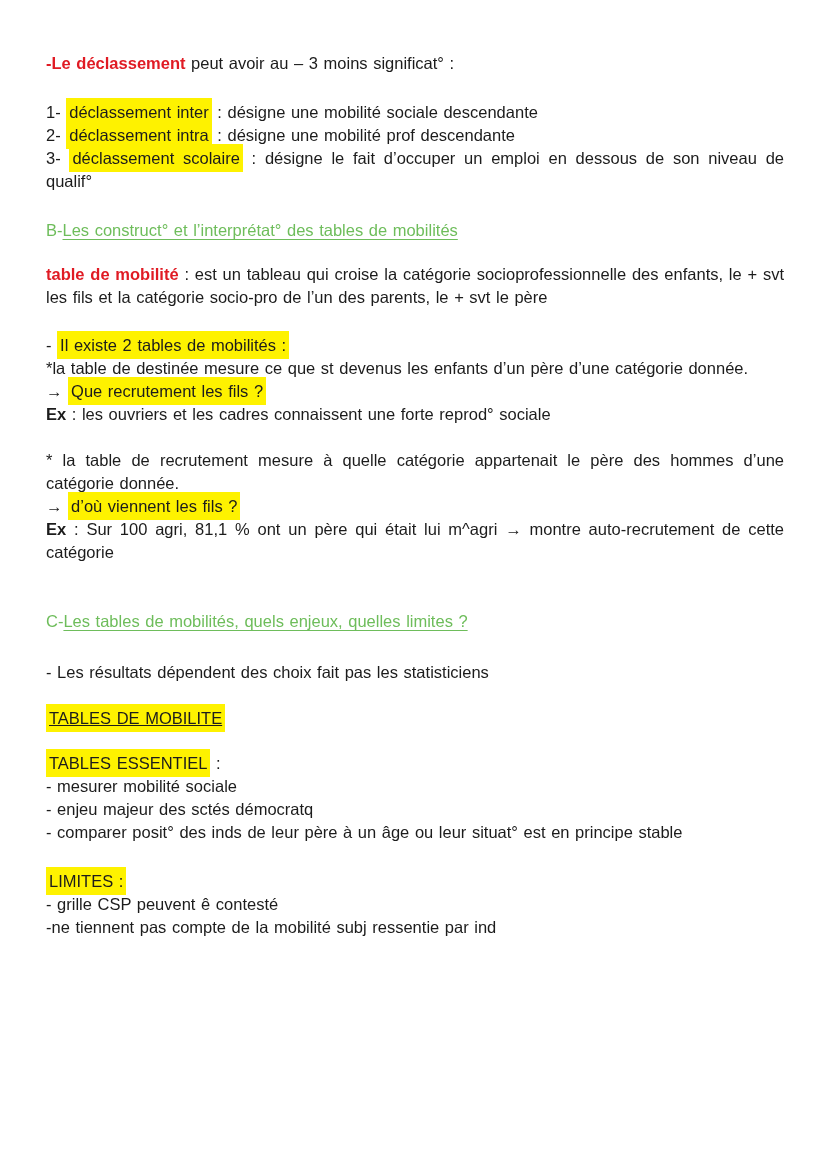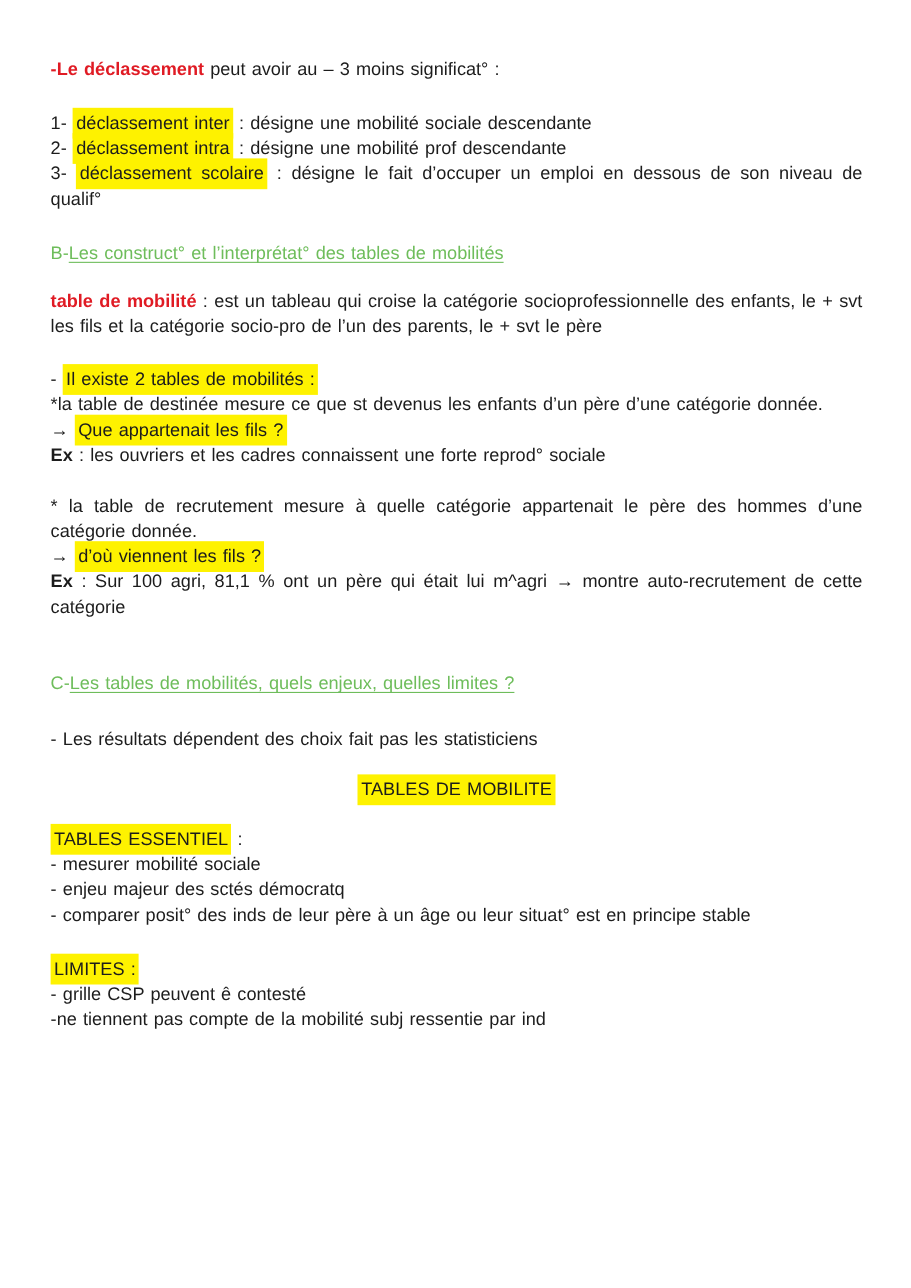--- a/index.html
+++ b/index.html
@@ -16,21 +16,21 @@
     padding:52px 44px 0 46px;
     background:#ffffff;
     font-family:"Liberation Sans","DejaVu Sans",sans-serif;
     font-size:16.5px;
     line-height:23px;
     color:var(--text);
     word-spacing:1px;
     overflow:hidden;
   }
   p{margin:0;text-align:justify;}
-  .center{text-align:center;}
+  .center{text-decoration:underline;}
   .red{color:var(--red);font-weight:bold;}
   .b{font-weight:bold;}
   .hl{background:var(--yellow);padding:5px 3px;box-decoration-break:clone;-webkit-box-decoration-break:clone;}
   .heading{color:var(--green);text-align:left;}
   .heading .u{text-decoration:underline;text-underline-offset:3px;}
   .mt-list{margin-top:26px;}
   .mt-hb{margin-top:26px;margin-bottom:21px;}
   .mt-group{margin-top:25px;}
   .mt-group2{margin-top:23px;}
   .mt-hc{margin-top:46px;margin-bottom:28px;}
@@ -52,21 +52,21 @@
     <p><span>3- </span><span class="hl">déclassement scolaire</span><span> : désigne le fait d’occuper un emploi en dessous de son niveau de qualif°</span></p>
   </div>
 
   <p class="heading mt-hb"><span>B-</span><span class="u">Les construct° et l’interprétat° des tables de mobilités</span></p>
 
   <p><span class="red">table de mobilité</span><span> : est un tableau qui croise la catégorie socioprofessionnelle des enfants, le + svt les fils et la catégorie socio-pro de l’un des parents, le + svt le père</span></p>
 
   <div class="mt-group">
     <p><span>- </span><span class="hl">Il existe 2 tables de mobilités :</span></p>
     <p>*la table de destinée mesure ce que st devenus les enfants d’un père d’une catégorie donnée.</p>
-    <p><span>→ </span><span class="hl">Que appartenait les fils ?</span></p>
+    <p><span>→ </span><span class="hl">Que recrutement les fils ?</span></p>
     <p><span class="b">Ex</span><span> : les ouvriers et les cadres connaissent une forte reprod° sociale</span></p>
   </div>
 
   <div class="mt-group2">
     <p>* la table de recrutement mesure  à quelle catégorie appartenait le père des hommes d’une catégorie donnée.</p>
     <p><span>→ </span><span class="hl">d’où viennent les fils ?</span></p>
     <p><span class="b">Ex</span><span> : Sur 100 agri, 81,1 % ont un père qui était lui m^agri → montre auto-recrutement de cette catégorie</span></p>
   </div>
 
   <p class="heading mt-hc"><span>C-</span><span class="u">Les tables de mobilités, quels enjeux, quelles limites ?</span></p>

